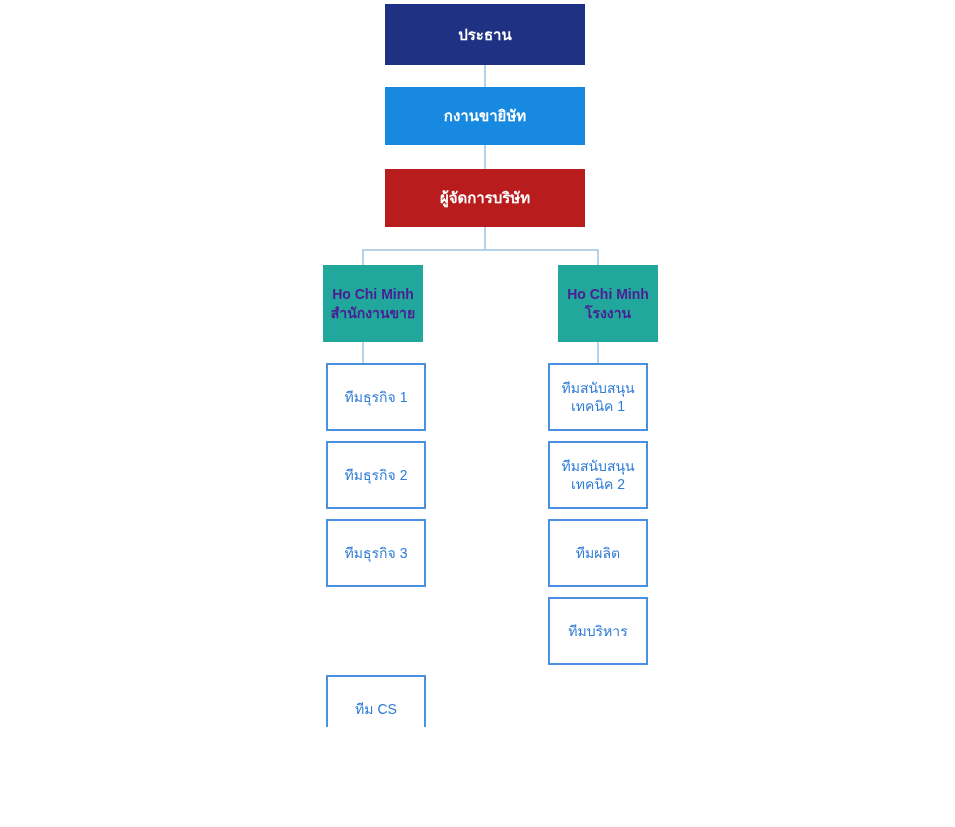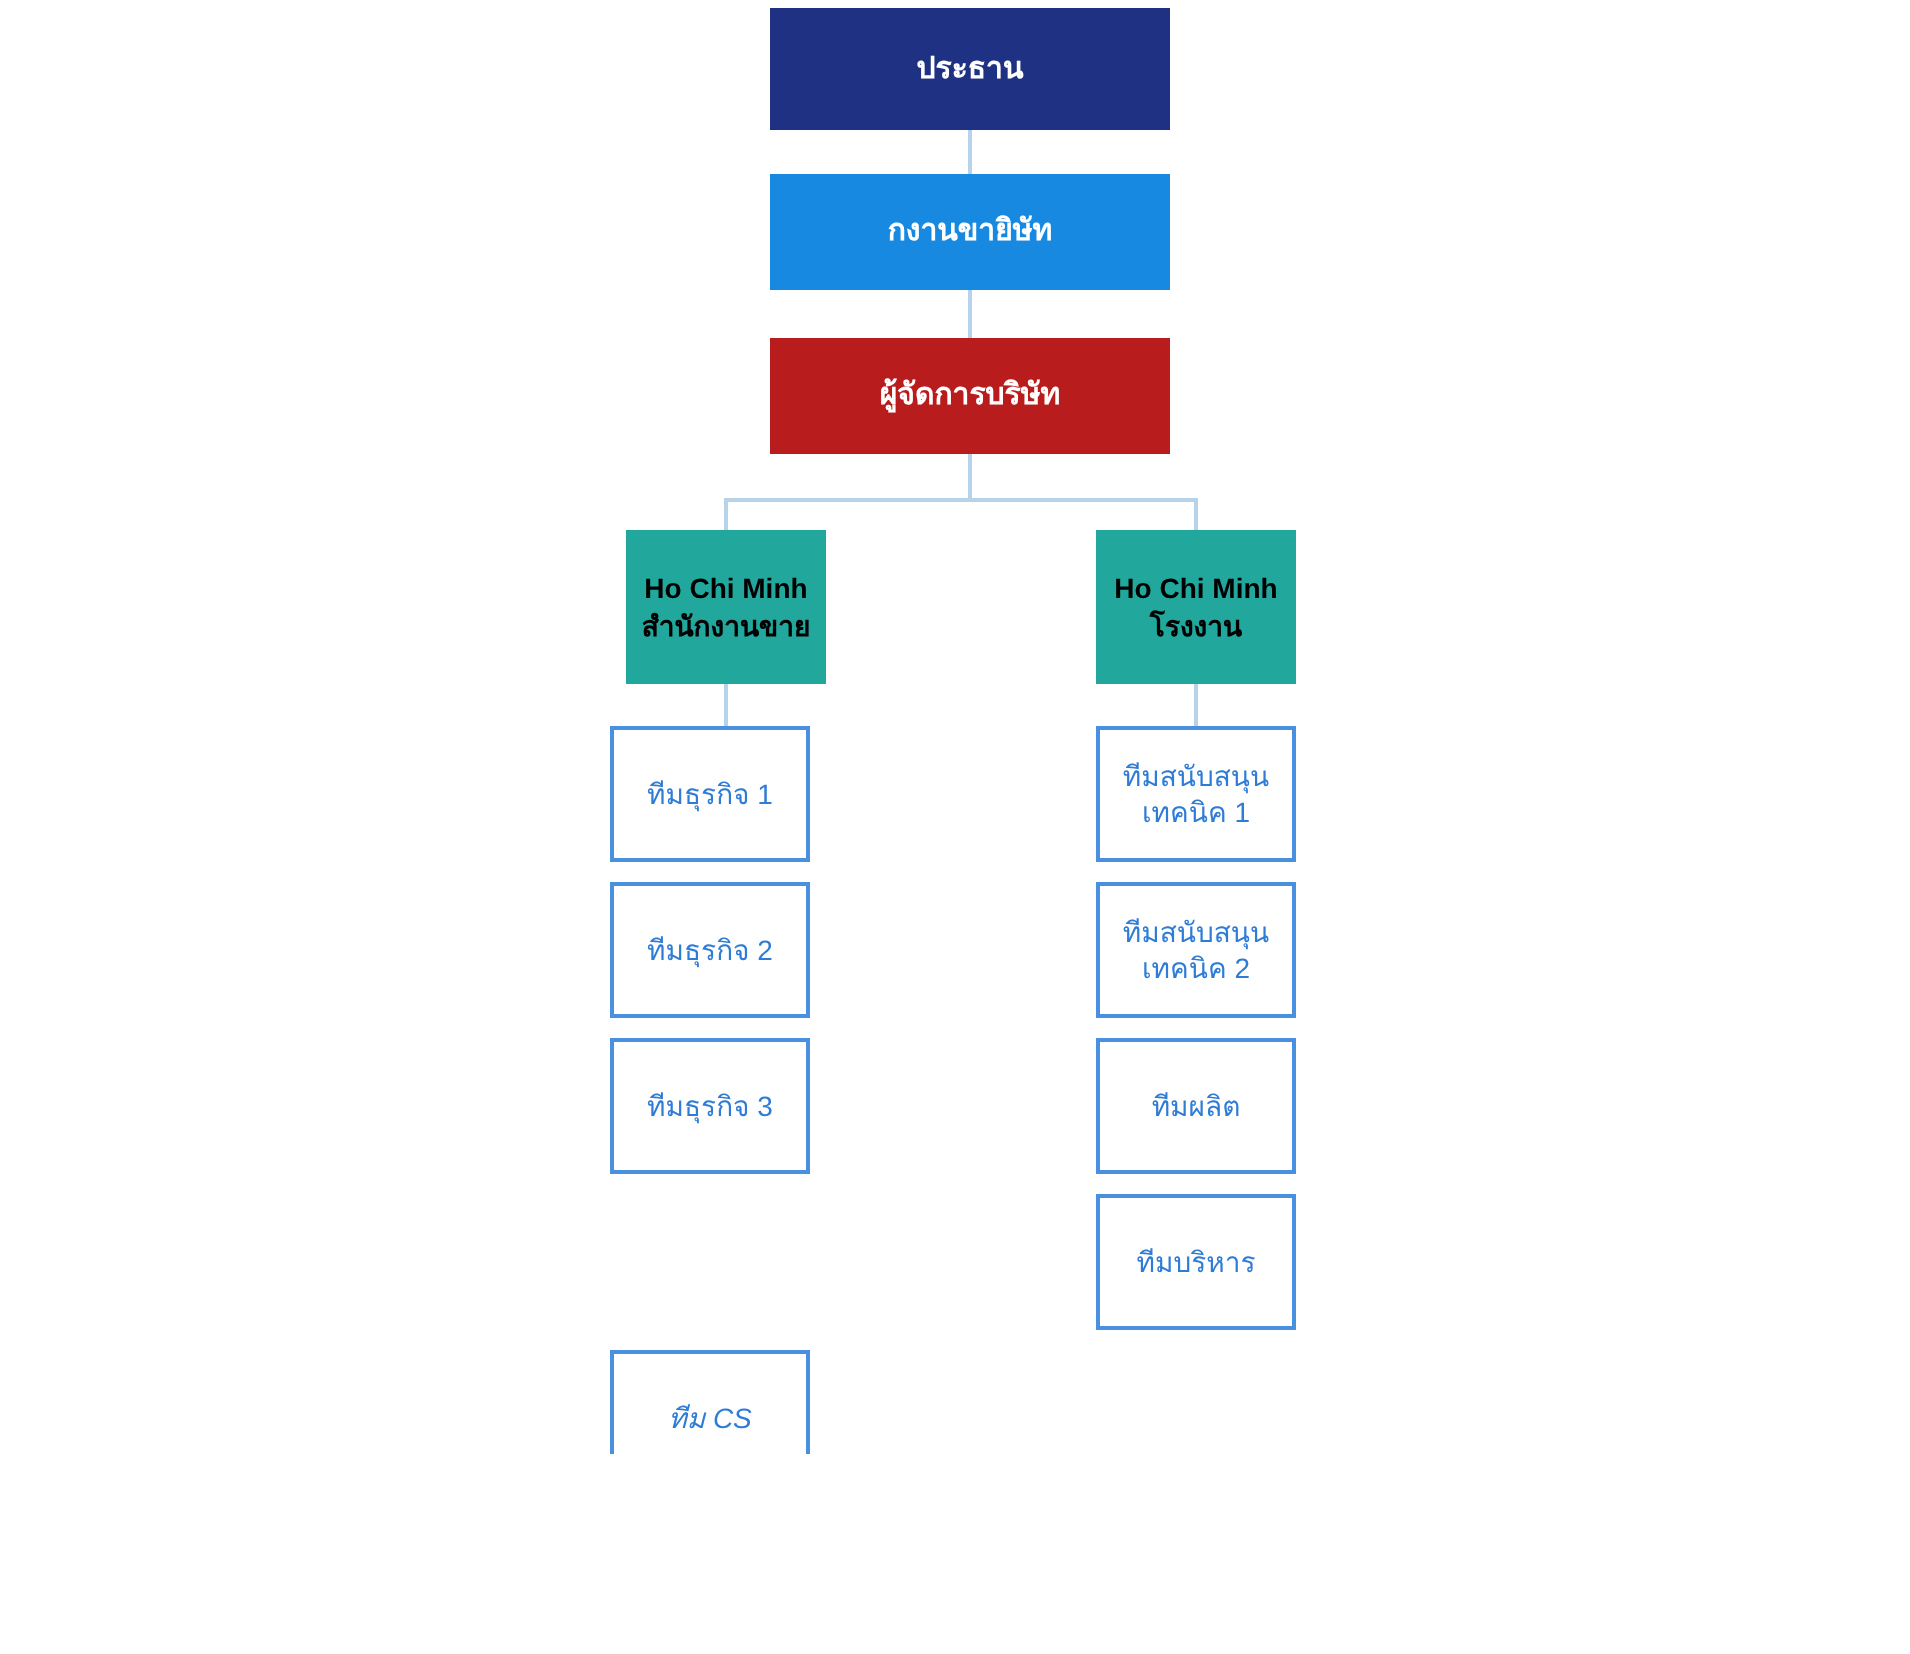--- a/index.html
+++ b/index.html
@@ -33,41 +33,42 @@
     font-weight: 600;
   }
   .lvl1 { top: 4px;   height: 61px; background: #1f3183; }
   .lvl2 { top: 87px;  height: 58px; background: #1789e1; }
   .lvl3 { top: 169px; height: 58px; background: #b91c1c; }
   .branch {
     top: 265px;
     width: 100px;
     height: 77px;
     background: #21a79c;
-    color: #000000;
+    color: #4c1d95;
     font-size: 14px;
     font-weight: 600;
+    margin-left: 10px;
   }
   .branch.left  { left: 313px; }
   .branch.right { left: 548px; }
   .team {
     width: 100px;
     height: 68px;
     background: #ffffff;
     border: 2px solid #4a90e0;
     color: #2f7cd6;
     font-size: 14px;
   }
-  .team.col-left  { left: 305px; }
+  .team.col-left  { left: 326px; }
   .team.col-right { left: 548px; }
   .row1 { top: 363px; }
   .row2 { top: 441px; }
   .row3 { top: 519px; }
   .row4 { top: 597px; }
-  .row5 { top: 675px; font-style: italic; }
+  .row5 { top: 675px; }
   .conn {
     position: absolute;
     background: #b7d3ea;
   }
   .c-v1 { left: 484px; top: 65px;  width: 2px; height: 22px; }
   .c-v2 { left: 484px; top: 145px; width: 2px; height: 24px; }
   .c-v3 { left: 484px; top: 227px; width: 2px; height: 23px; }
   .c-h1 { left: 362px; top: 249px; width: 237px; height: 2px; }
   .c-v4 { left: 362px; top: 249px; width: 2px; height: 16px; }
   .c-v5 { left: 597px; top: 249px; width: 2px; height: 16px; }

